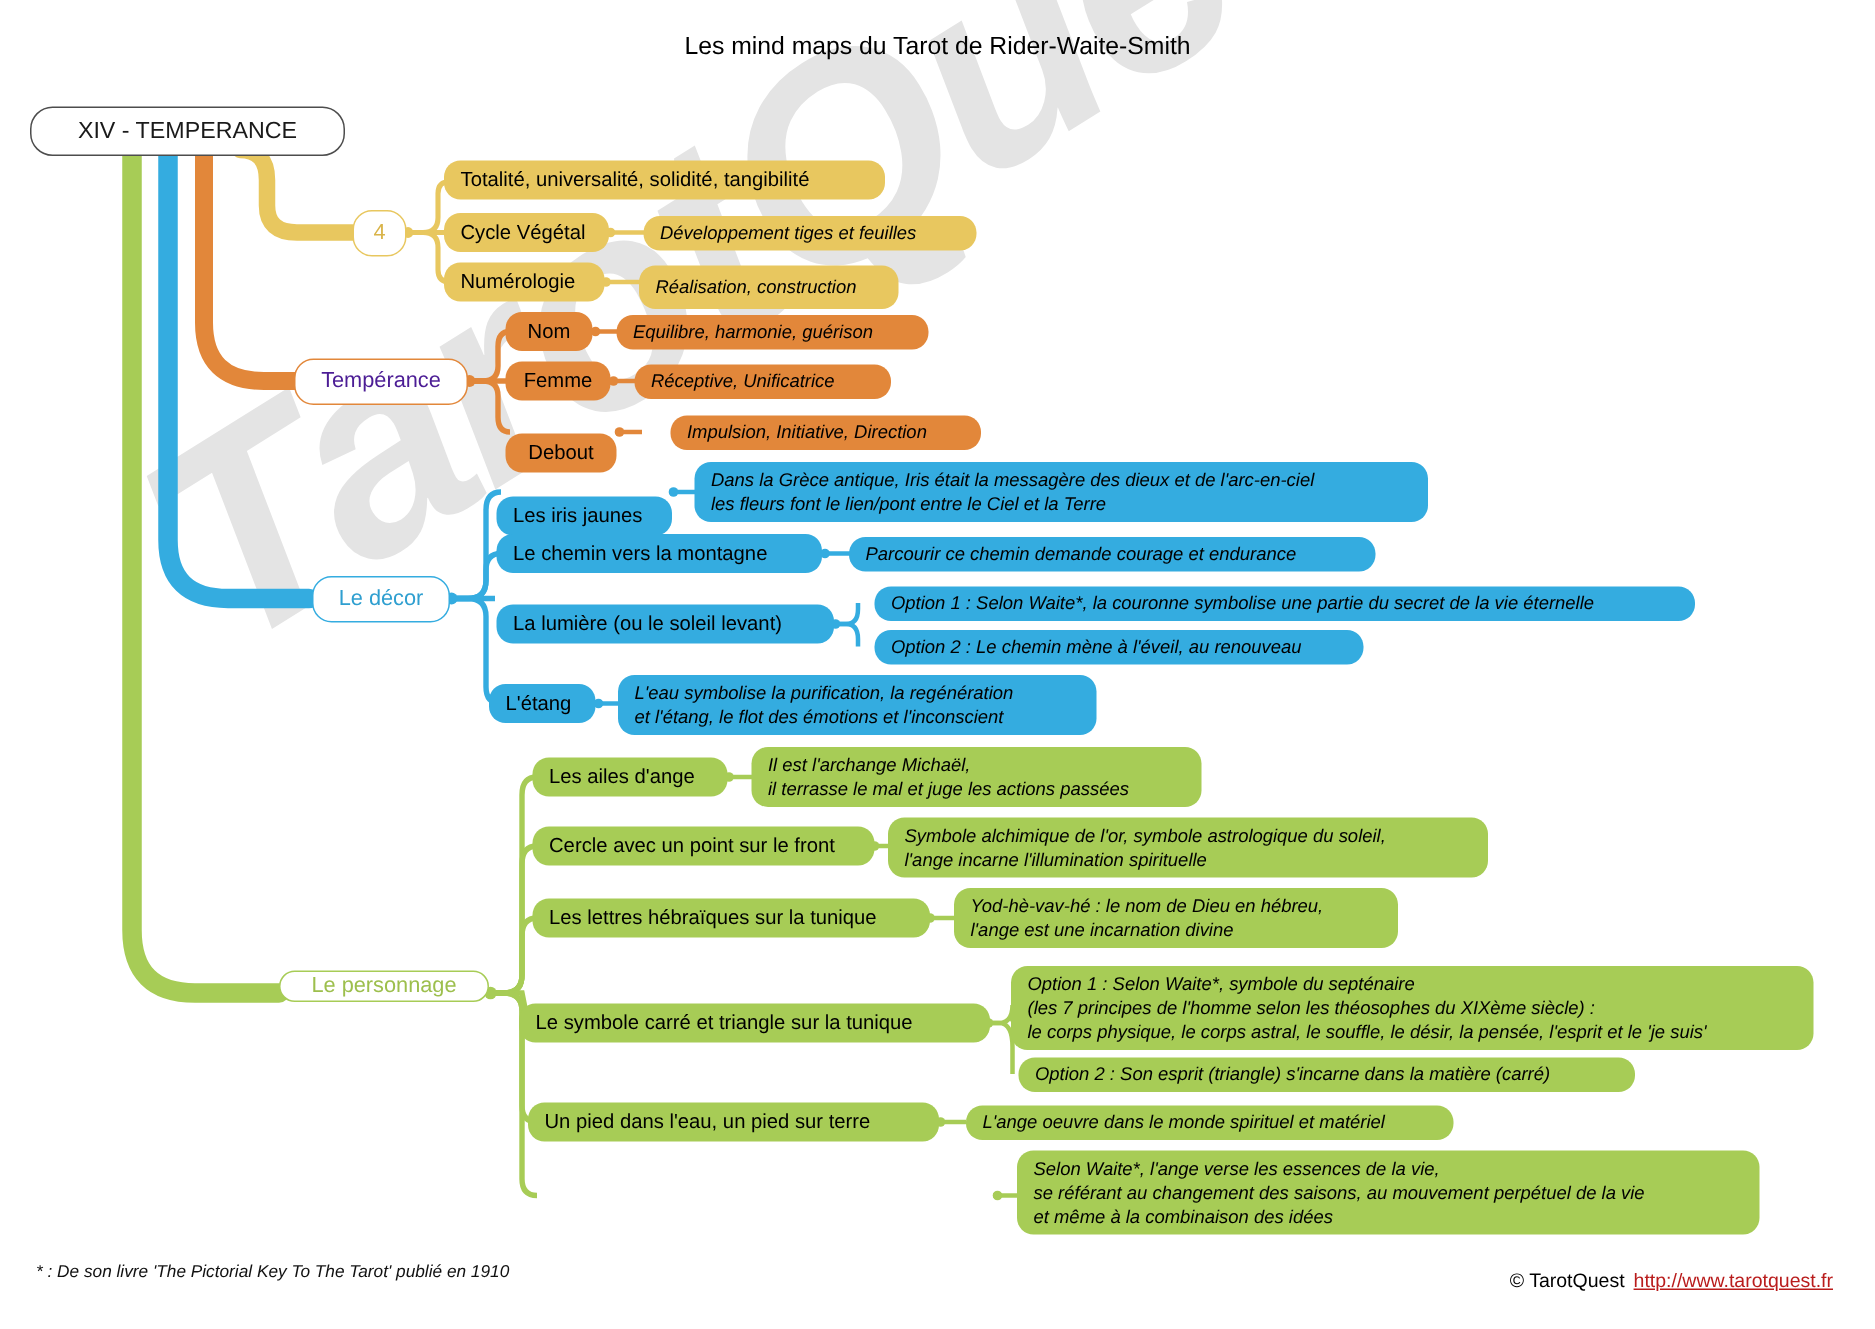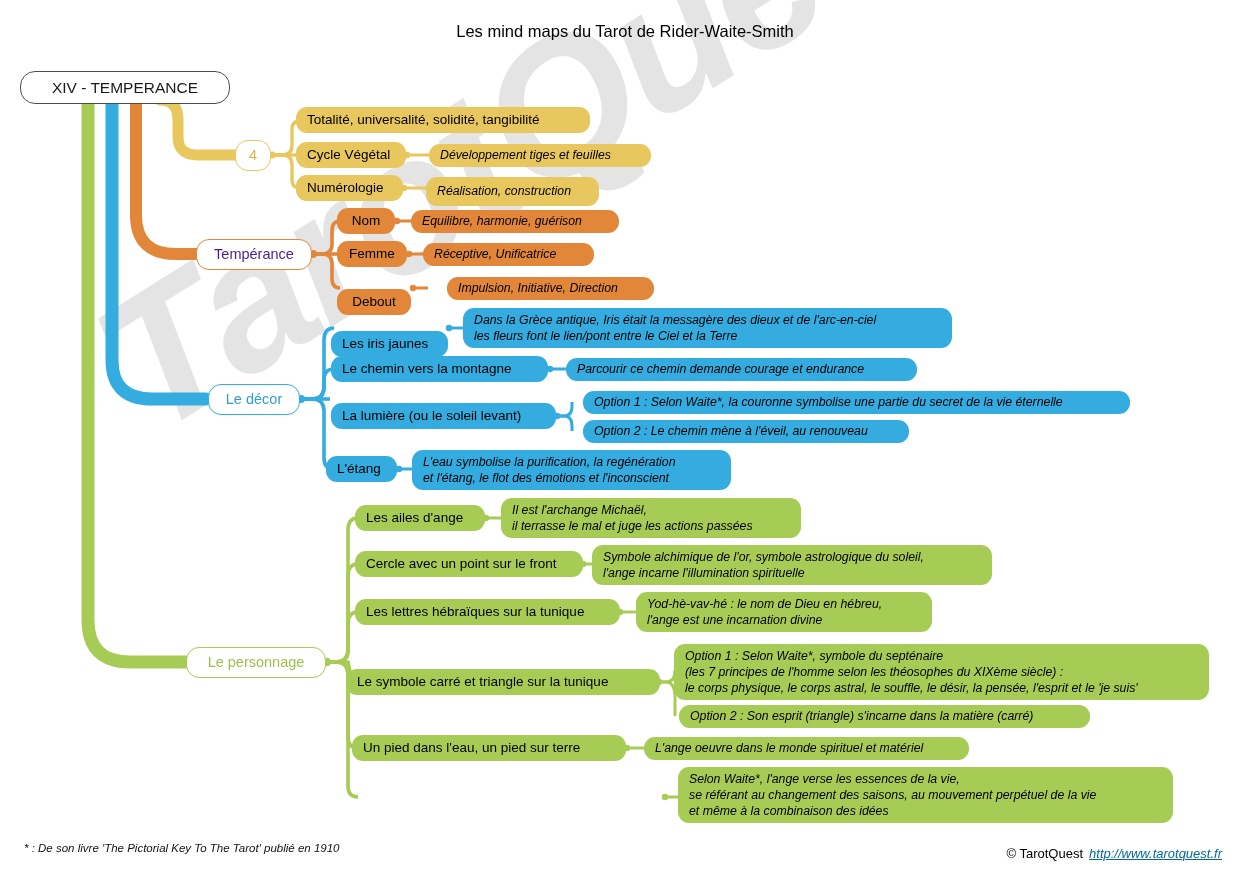--- a/index.html
+++ b/index.html
@@ -100,24 +100,23 @@
   }
   .copyright{
     position:absolute;
     right:28px; top:846px;
     font-size:13px;
     color:#000;
     z-index:5;
     white-space:nowrap;
   }
   .copyright .url{
-    color:#0369a1;
+    color:#b91c1c;
     text-decoration:underline;
     margin-left:6px;
-    font-style:italic;
   }
 </style>
 </head>
 <body>
 
 <div id="stage">
 
   <div class="watermark">TarotQuest.fr</div>
 
   <div class="page-title">Les mind maps du Tarot de Rider-Waite-Smith</div>
@@ -223,21 +222,21 @@
   <div class="node lvl3 fill italic c-blue-fill" style="left:566px;top:358px;width:351px;height:23px;">Parcourir ce chemin demande courage et endurance</div>
 
   <div class="node lvl2 fill c-blue-fill" style="left:331px;top:403px;width:225px;height:26px;">La lumière (ou le soleil levant)</div>
   <div class="node lvl3 fill italic c-blue-fill" style="left:583px;top:391px;width:547px;height:23px;">Option 1 : Selon Waite*, la couronne symbolise une partie du secret de la vie éternelle</div>
   <div class="node lvl3 fill italic c-blue-fill" style="left:583px;top:420px;width:326px;height:23px;">Option 2 : Le chemin mène à l'éveil, au renouveau</div>
 
   <div class="node lvl2 fill c-blue-fill" style="left:326px;top:456px;width:71px;height:26px;">L'étang</div>
   <div class="node lvl3 fill italic c-blue-fill" style="left:412px;top:450px;width:319px;height:40px;align-items:center;">L'eau symbolise la purification, la regénération
 et l'étang, le flot des émotions et l'inconscient</div>
 
-  <div class="node lvl1 hollow c-green-hollow" style="left:186px;top:647px;width:140px;height:31px;">Le personnage</div>
+  <div class="node lvl1 hollow c-green-hollow" style="left:186px;top:647px;width:140px;height:21px;">Le personnage</div>
 
   <div class="node lvl2 fill c-green-fill" style="left:355px;top:505px;width:130px;height:26px;">Les ailes d'ange</div>
   <div class="node lvl3 fill italic c-green-fill" style="left:501px;top:498px;width:300px;height:40px;align-items:center;">Il est l'archange Michaël,
 il terrasse le mal et juge les actions passées</div>
 
   <div class="node lvl2 fill c-green-fill" style="left:355px;top:551px;width:228px;height:26px;">Cercle avec un point sur le front</div>
   <div class="node lvl3 fill italic c-green-fill" style="left:592px;top:545px;width:400px;height:40px;align-items:center;">Symbole alchimique de l'or, symbole astrologique du soleil,
 l'ange incarne l'illumination spirituelle</div>
 
   <div class="node lvl2 fill c-green-fill" style="left:355px;top:599px;width:265px;height:26px;">Les lettres hébraïques sur la tunique</div>

